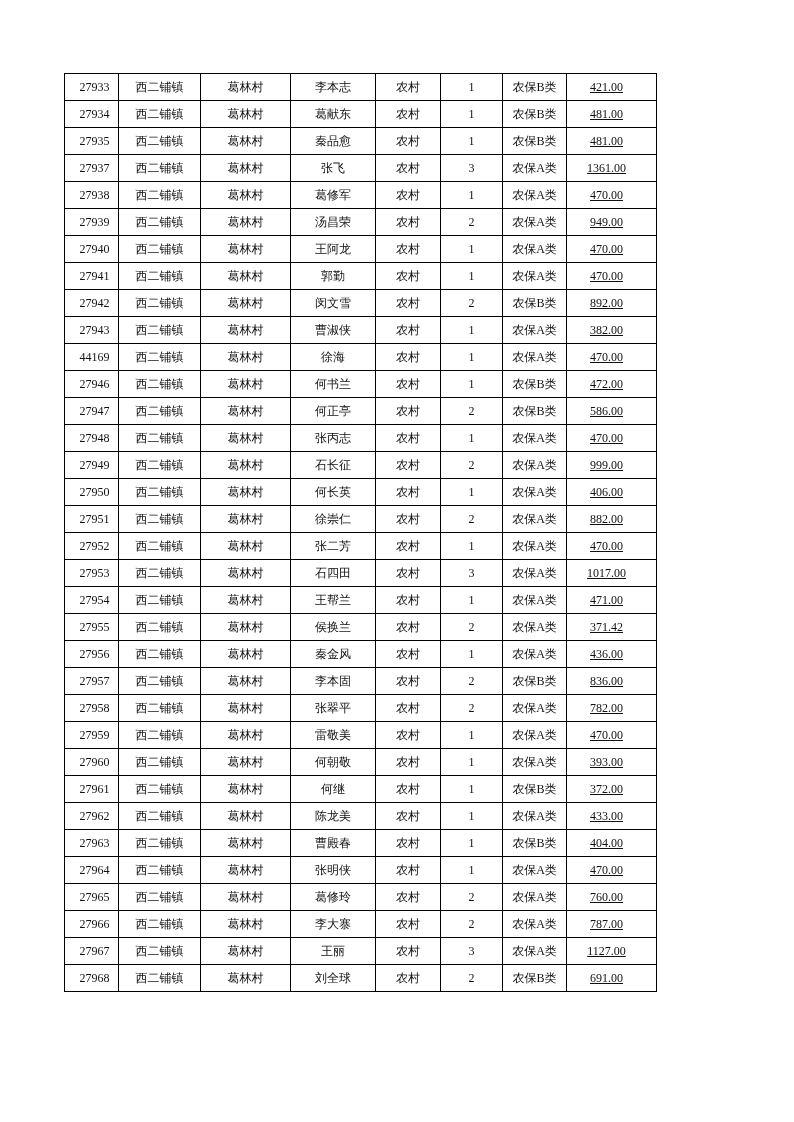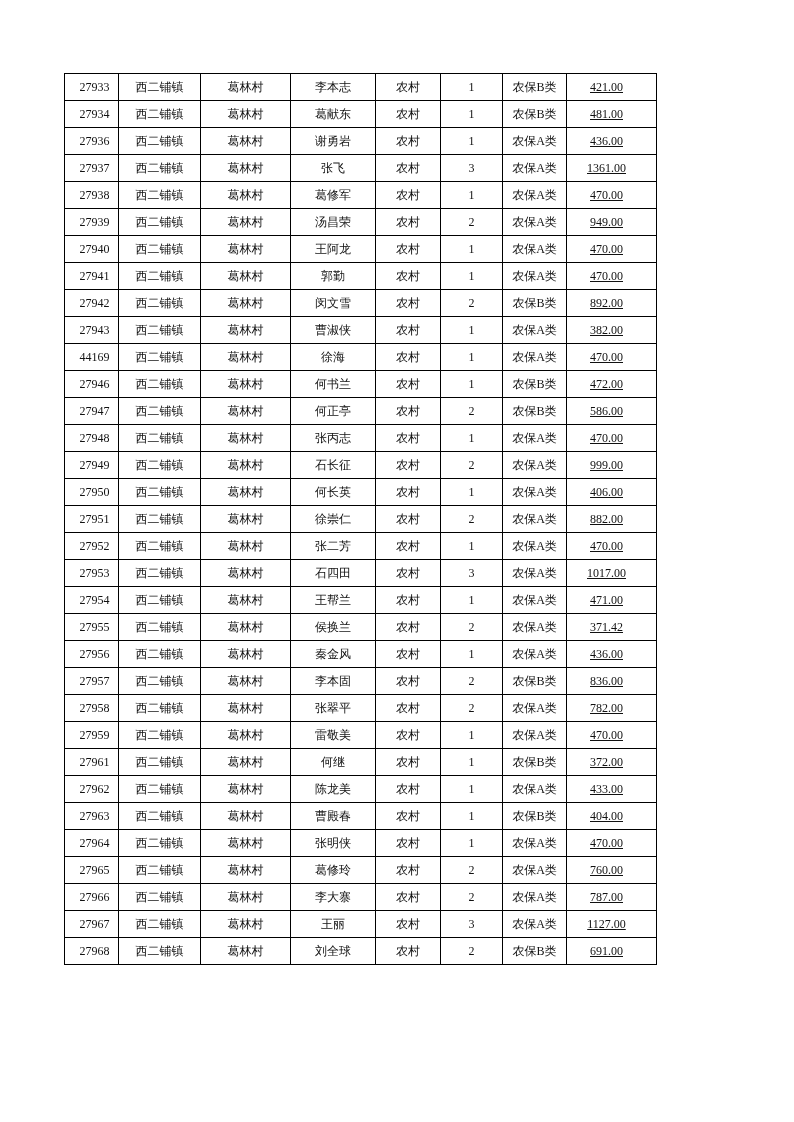--- a/index.html
+++ b/index.html
@@ -78,220 +78,220 @@
           <td class="c0">27934</td>
           <td class="c1">西二铺镇</td>
           <td class="c2">葛林村</td>
           <td class="c3">葛献东</td>
           <td class="c4">农村</td>
           <td class="c5">1</td>
           <td class="c6">农保B类</td>
           <td class="c7">481.00</td>
         </tr>
         <tr>
-          <td class="c0">27936</td>
-          <td class="c1">西二铺镇</td>
-          <td class="c2">葛林村</td>
-          <td class="c3">谢勇岩</td>
+          <td class="c0">27935</td>
+          <td class="c1">西二铺镇</td>
+          <td class="c2">葛林村</td>
+          <td class="c3">秦品愈</td>
+          <td class="c4">农村</td>
+          <td class="c5">1</td>
+          <td class="c6">农保B类</td>
+          <td class="c7">481.00</td>
+        </tr>
+        <tr>
+          <td class="c0">27937</td>
+          <td class="c1">西二铺镇</td>
+          <td class="c2">葛林村</td>
+          <td class="c3">张飞</td>
+          <td class="c4">农村</td>
+          <td class="c5">3</td>
+          <td class="c6">农保A类</td>
+          <td class="c7">1361.00</td>
+        </tr>
+        <tr>
+          <td class="c0">27938</td>
+          <td class="c1">西二铺镇</td>
+          <td class="c2">葛林村</td>
+          <td class="c3">葛修军</td>
+          <td class="c4">农村</td>
+          <td class="c5">1</td>
+          <td class="c6">农保A类</td>
+          <td class="c7">470.00</td>
+        </tr>
+        <tr>
+          <td class="c0">27939</td>
+          <td class="c1">西二铺镇</td>
+          <td class="c2">葛林村</td>
+          <td class="c3">汤昌荣</td>
+          <td class="c4">农村</td>
+          <td class="c5">2</td>
+          <td class="c6">农保A类</td>
+          <td class="c7">949.00</td>
+        </tr>
+        <tr>
+          <td class="c0">27940</td>
+          <td class="c1">西二铺镇</td>
+          <td class="c2">葛林村</td>
+          <td class="c3">王阿龙</td>
+          <td class="c4">农村</td>
+          <td class="c5">1</td>
+          <td class="c6">农保A类</td>
+          <td class="c7">470.00</td>
+        </tr>
+        <tr>
+          <td class="c0">27941</td>
+          <td class="c1">西二铺镇</td>
+          <td class="c2">葛林村</td>
+          <td class="c3">郭勤</td>
+          <td class="c4">农村</td>
+          <td class="c5">1</td>
+          <td class="c6">农保A类</td>
+          <td class="c7">470.00</td>
+        </tr>
+        <tr>
+          <td class="c0">27942</td>
+          <td class="c1">西二铺镇</td>
+          <td class="c2">葛林村</td>
+          <td class="c3">闵文雪</td>
+          <td class="c4">农村</td>
+          <td class="c5">2</td>
+          <td class="c6">农保B类</td>
+          <td class="c7">892.00</td>
+        </tr>
+        <tr>
+          <td class="c0">27943</td>
+          <td class="c1">西二铺镇</td>
+          <td class="c2">葛林村</td>
+          <td class="c3">曹淑侠</td>
+          <td class="c4">农村</td>
+          <td class="c5">1</td>
+          <td class="c6">农保A类</td>
+          <td class="c7">382.00</td>
+        </tr>
+        <tr>
+          <td class="c0">44169</td>
+          <td class="c1">西二铺镇</td>
+          <td class="c2">葛林村</td>
+          <td class="c3">徐海</td>
+          <td class="c4">农村</td>
+          <td class="c5">1</td>
+          <td class="c6">农保A类</td>
+          <td class="c7">470.00</td>
+        </tr>
+        <tr>
+          <td class="c0">27946</td>
+          <td class="c1">西二铺镇</td>
+          <td class="c2">葛林村</td>
+          <td class="c3">何书兰</td>
+          <td class="c4">农村</td>
+          <td class="c5">1</td>
+          <td class="c6">农保B类</td>
+          <td class="c7">472.00</td>
+        </tr>
+        <tr>
+          <td class="c0">27947</td>
+          <td class="c1">西二铺镇</td>
+          <td class="c2">葛林村</td>
+          <td class="c3">何正亭</td>
+          <td class="c4">农村</td>
+          <td class="c5">2</td>
+          <td class="c6">农保B类</td>
+          <td class="c7">586.00</td>
+        </tr>
+        <tr>
+          <td class="c0">27948</td>
+          <td class="c1">西二铺镇</td>
+          <td class="c2">葛林村</td>
+          <td class="c3">张丙志</td>
+          <td class="c4">农村</td>
+          <td class="c5">1</td>
+          <td class="c6">农保A类</td>
+          <td class="c7">470.00</td>
+        </tr>
+        <tr>
+          <td class="c0">27949</td>
+          <td class="c1">西二铺镇</td>
+          <td class="c2">葛林村</td>
+          <td class="c3">石长征</td>
+          <td class="c4">农村</td>
+          <td class="c5">2</td>
+          <td class="c6">农保A类</td>
+          <td class="c7">999.00</td>
+        </tr>
+        <tr>
+          <td class="c0">27950</td>
+          <td class="c1">西二铺镇</td>
+          <td class="c2">葛林村</td>
+          <td class="c3">何长英</td>
+          <td class="c4">农村</td>
+          <td class="c5">1</td>
+          <td class="c6">农保A类</td>
+          <td class="c7">406.00</td>
+        </tr>
+        <tr>
+          <td class="c0">27951</td>
+          <td class="c1">西二铺镇</td>
+          <td class="c2">葛林村</td>
+          <td class="c3">徐崇仁</td>
+          <td class="c4">农村</td>
+          <td class="c5">2</td>
+          <td class="c6">农保A类</td>
+          <td class="c7">882.00</td>
+        </tr>
+        <tr>
+          <td class="c0">27952</td>
+          <td class="c1">西二铺镇</td>
+          <td class="c2">葛林村</td>
+          <td class="c3">张二芳</td>
+          <td class="c4">农村</td>
+          <td class="c5">1</td>
+          <td class="c6">农保A类</td>
+          <td class="c7">470.00</td>
+        </tr>
+        <tr>
+          <td class="c0">27953</td>
+          <td class="c1">西二铺镇</td>
+          <td class="c2">葛林村</td>
+          <td class="c3">石四田</td>
+          <td class="c4">农村</td>
+          <td class="c5">3</td>
+          <td class="c6">农保A类</td>
+          <td class="c7">1017.00</td>
+        </tr>
+        <tr>
+          <td class="c0">27954</td>
+          <td class="c1">西二铺镇</td>
+          <td class="c2">葛林村</td>
+          <td class="c3">王帮兰</td>
+          <td class="c4">农村</td>
+          <td class="c5">1</td>
+          <td class="c6">农保A类</td>
+          <td class="c7">471.00</td>
+        </tr>
+        <tr>
+          <td class="c0">27955</td>
+          <td class="c1">西二铺镇</td>
+          <td class="c2">葛林村</td>
+          <td class="c3">侯换兰</td>
+          <td class="c4">农村</td>
+          <td class="c5">2</td>
+          <td class="c6">农保A类</td>
+          <td class="c7">371.42</td>
+        </tr>
+        <tr>
+          <td class="c0">27956</td>
+          <td class="c1">西二铺镇</td>
+          <td class="c2">葛林村</td>
+          <td class="c3">秦金风</td>
           <td class="c4">农村</td>
           <td class="c5">1</td>
           <td class="c6">农保A类</td>
           <td class="c7">436.00</td>
         </tr>
         <tr>
-          <td class="c0">27937</td>
-          <td class="c1">西二铺镇</td>
-          <td class="c2">葛林村</td>
-          <td class="c3">张飞</td>
-          <td class="c4">农村</td>
-          <td class="c5">3</td>
-          <td class="c6">农保A类</td>
-          <td class="c7">1361.00</td>
-        </tr>
-        <tr>
-          <td class="c0">27938</td>
-          <td class="c1">西二铺镇</td>
-          <td class="c2">葛林村</td>
-          <td class="c3">葛修军</td>
-          <td class="c4">农村</td>
-          <td class="c5">1</td>
-          <td class="c6">农保A类</td>
-          <td class="c7">470.00</td>
-        </tr>
-        <tr>
-          <td class="c0">27939</td>
-          <td class="c1">西二铺镇</td>
-          <td class="c2">葛林村</td>
-          <td class="c3">汤昌荣</td>
-          <td class="c4">农村</td>
-          <td class="c5">2</td>
-          <td class="c6">农保A类</td>
-          <td class="c7">949.00</td>
-        </tr>
-        <tr>
-          <td class="c0">27940</td>
-          <td class="c1">西二铺镇</td>
-          <td class="c2">葛林村</td>
-          <td class="c3">王阿龙</td>
-          <td class="c4">农村</td>
-          <td class="c5">1</td>
-          <td class="c6">农保A类</td>
-          <td class="c7">470.00</td>
-        </tr>
-        <tr>
-          <td class="c0">27941</td>
-          <td class="c1">西二铺镇</td>
-          <td class="c2">葛林村</td>
-          <td class="c3">郭勤</td>
-          <td class="c4">农村</td>
-          <td class="c5">1</td>
-          <td class="c6">农保A类</td>
-          <td class="c7">470.00</td>
-        </tr>
-        <tr>
-          <td class="c0">27942</td>
-          <td class="c1">西二铺镇</td>
-          <td class="c2">葛林村</td>
-          <td class="c3">闵文雪</td>
-          <td class="c4">农村</td>
-          <td class="c5">2</td>
-          <td class="c6">农保B类</td>
-          <td class="c7">892.00</td>
-        </tr>
-        <tr>
-          <td class="c0">27943</td>
-          <td class="c1">西二铺镇</td>
-          <td class="c2">葛林村</td>
-          <td class="c3">曹淑侠</td>
-          <td class="c4">农村</td>
-          <td class="c5">1</td>
-          <td class="c6">农保A类</td>
-          <td class="c7">382.00</td>
-        </tr>
-        <tr>
-          <td class="c0">44169</td>
-          <td class="c1">西二铺镇</td>
-          <td class="c2">葛林村</td>
-          <td class="c3">徐海</td>
-          <td class="c4">农村</td>
-          <td class="c5">1</td>
-          <td class="c6">农保A类</td>
-          <td class="c7">470.00</td>
-        </tr>
-        <tr>
-          <td class="c0">27946</td>
-          <td class="c1">西二铺镇</td>
-          <td class="c2">葛林村</td>
-          <td class="c3">何书兰</td>
-          <td class="c4">农村</td>
-          <td class="c5">1</td>
-          <td class="c6">农保B类</td>
-          <td class="c7">472.00</td>
-        </tr>
-        <tr>
-          <td class="c0">27947</td>
-          <td class="c1">西二铺镇</td>
-          <td class="c2">葛林村</td>
-          <td class="c3">何正亭</td>
-          <td class="c4">农村</td>
-          <td class="c5">2</td>
-          <td class="c6">农保B类</td>
-          <td class="c7">586.00</td>
-        </tr>
-        <tr>
-          <td class="c0">27948</td>
-          <td class="c1">西二铺镇</td>
-          <td class="c2">葛林村</td>
-          <td class="c3">张丙志</td>
-          <td class="c4">农村</td>
-          <td class="c5">1</td>
-          <td class="c6">农保A类</td>
-          <td class="c7">470.00</td>
-        </tr>
-        <tr>
-          <td class="c0">27949</td>
-          <td class="c1">西二铺镇</td>
-          <td class="c2">葛林村</td>
-          <td class="c3">石长征</td>
-          <td class="c4">农村</td>
-          <td class="c5">2</td>
-          <td class="c6">农保A类</td>
-          <td class="c7">999.00</td>
-        </tr>
-        <tr>
-          <td class="c0">27950</td>
-          <td class="c1">西二铺镇</td>
-          <td class="c2">葛林村</td>
-          <td class="c3">何长英</td>
-          <td class="c4">农村</td>
-          <td class="c5">1</td>
-          <td class="c6">农保A类</td>
-          <td class="c7">406.00</td>
-        </tr>
-        <tr>
-          <td class="c0">27951</td>
-          <td class="c1">西二铺镇</td>
-          <td class="c2">葛林村</td>
-          <td class="c3">徐崇仁</td>
-          <td class="c4">农村</td>
-          <td class="c5">2</td>
-          <td class="c6">农保A类</td>
-          <td class="c7">882.00</td>
-        </tr>
-        <tr>
-          <td class="c0">27952</td>
-          <td class="c1">西二铺镇</td>
-          <td class="c2">葛林村</td>
-          <td class="c3">张二芳</td>
-          <td class="c4">农村</td>
-          <td class="c5">1</td>
-          <td class="c6">农保A类</td>
-          <td class="c7">470.00</td>
-        </tr>
-        <tr>
-          <td class="c0">27953</td>
-          <td class="c1">西二铺镇</td>
-          <td class="c2">葛林村</td>
-          <td class="c3">石四田</td>
-          <td class="c4">农村</td>
-          <td class="c5">3</td>
-          <td class="c6">农保A类</td>
-          <td class="c7">1017.00</td>
-        </tr>
-        <tr>
-          <td class="c0">27954</td>
-          <td class="c1">西二铺镇</td>
-          <td class="c2">葛林村</td>
-          <td class="c3">王帮兰</td>
-          <td class="c4">农村</td>
-          <td class="c5">1</td>
-          <td class="c6">农保A类</td>
-          <td class="c7">471.00</td>
-        </tr>
-        <tr>
-          <td class="c0">27955</td>
-          <td class="c1">西二铺镇</td>
-          <td class="c2">葛林村</td>
-          <td class="c3">侯换兰</td>
-          <td class="c4">农村</td>
-          <td class="c5">2</td>
-          <td class="c6">农保A类</td>
-          <td class="c7">371.42</td>
-        </tr>
-        <tr>
-          <td class="c0">27956</td>
-          <td class="c1">西二铺镇</td>
-          <td class="c2">葛林村</td>
-          <td class="c3">秦金风</td>
-          <td class="c4">农村</td>
-          <td class="c5">1</td>
-          <td class="c6">农保A类</td>
-          <td class="c7">436.00</td>
-        </tr>
-        <tr>
           <td class="c0">27957</td>
           <td class="c1">西二铺镇</td>
           <td class="c2">葛林村</td>
           <td class="c3">李本固</td>
           <td class="c4">农村</td>
           <td class="c5">2</td>
           <td class="c6">农保B类</td>
           <td class="c7">836.00</td>
         </tr>
         <tr>
@@ -306,20 +306,30 @@
         </tr>
         <tr>
           <td class="c0">27959</td>
           <td class="c1">西二铺镇</td>
           <td class="c2">葛林村</td>
           <td class="c3">雷敬美</td>
           <td class="c4">农村</td>
           <td class="c5">1</td>
           <td class="c6">农保A类</td>
           <td class="c7">470.00</td>
+        </tr>
+        <tr>
+          <td class="c0">27960</td>
+          <td class="c1">西二铺镇</td>
+          <td class="c2">葛林村</td>
+          <td class="c3">何朝敬</td>
+          <td class="c4">农村</td>
+          <td class="c5">1</td>
+          <td class="c6">农保A类</td>
+          <td class="c7">393.00</td>
         </tr>
         <tr>
           <td class="c0">27961</td>
           <td class="c1">西二铺镇</td>
           <td class="c2">葛林村</td>
           <td class="c3">何继</td>
           <td class="c4">农村</td>
           <td class="c5">1</td>
           <td class="c6">农保B类</td>
           <td class="c7">372.00</td>

